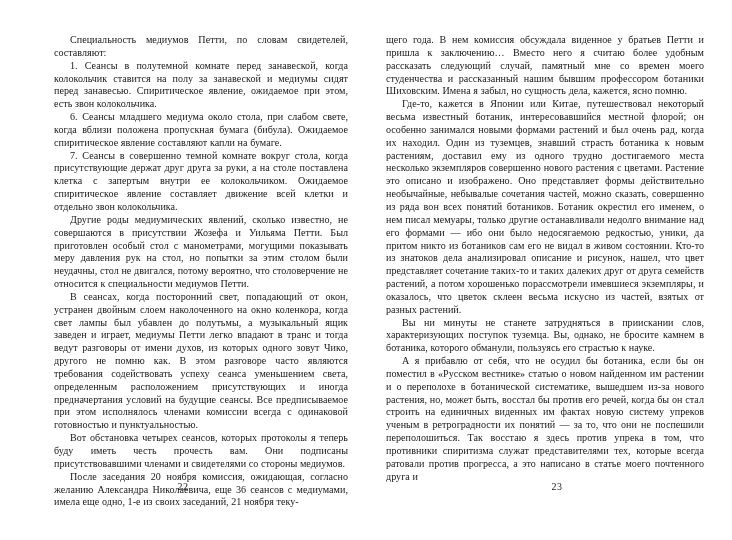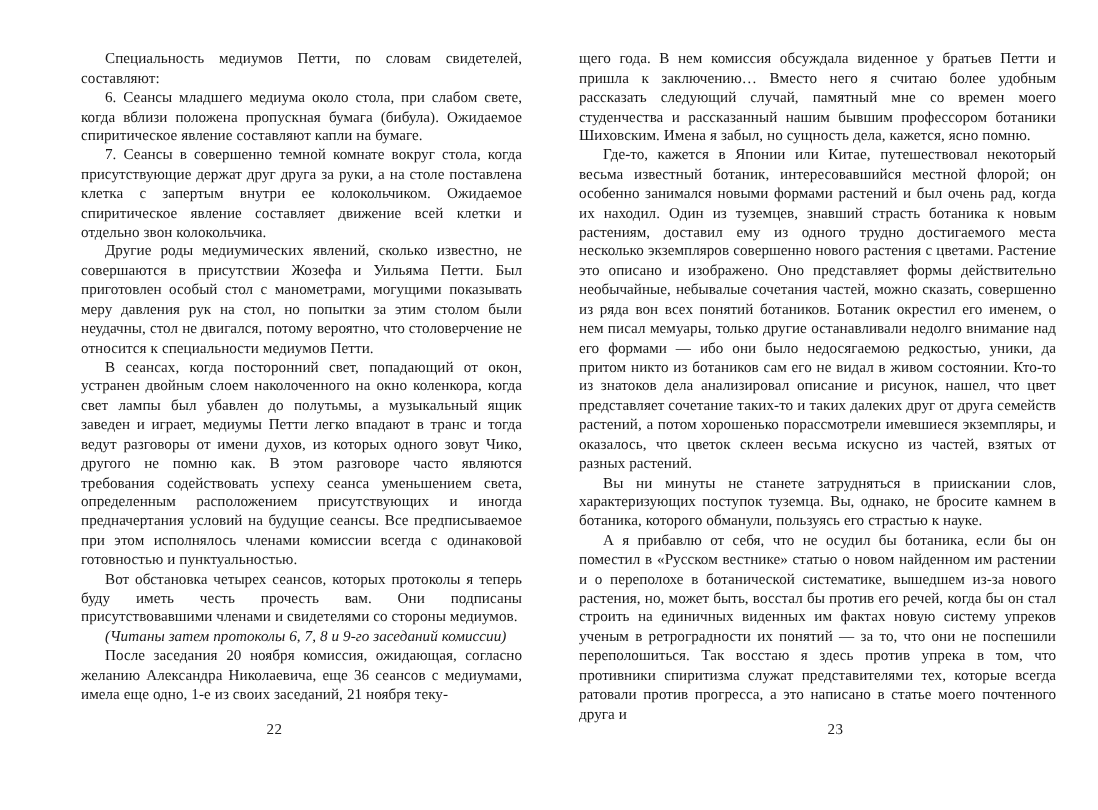--- a/index.html
+++ b/index.html
@@ -92,26 +92,26 @@
 <body>
 
 <div class="page">
   <div class="paper-tone"></div>
 
   <div class="spread">
 
     <div class="page-half left">
       <div class="body-text">
         <p>Специальность медиумов Петти, по словам свидетелей, составляют:</p>
+        <p>1. Сеансы в полутемной комнате перед занавеской, когда колокольчик ставится на полу за занавеской и медиумы сидят перед занавесью. Спиритическое явление, ожидаемое при этом, есть звон колокольчика.</p>
         <p>6. Сеансы младшего медиума около стола, при слабом свете, когда вблизи положена пропускная бумага (бибула). Ожидаемое спиритическое явление составляют капли на бумаге.</p>
         <p>7. Сеансы в совершенно темной комнате вокруг стола, когда присутствующие держат друг друга за руки, а на столе поставлена клетка с запертым внутри ее колокольчиком. Ожидаемое спиритическое явление составляет движение всей клетки и отдельно звон колокольчика.</p>
         <p>Другие роды медиумических явлений, сколько известно, не совершаются в присутствии Жозефа и Уильяма Петти. Был приготовлен особый стол с манометрами, могущими показывать меру давления рук на стол, но попытки за этим столом были неудачны, стол не двигался, потому вероятно, что столоверчение не относится к специальности медиумов Петти.</p>
         <p>В сеансах, когда посторонний свет, попадающий от окон, устранен двойным слоем наколоченного на окно коленкора, когда свет лампы был убавлен до полутьмы, а музыкальный ящик заведен и играет, медиумы Петти легко впадают в транс и тогда ведут разговоры от имени духов, из которых одного зовут Чико, другого не помню как. В этом разговоре часто являются требования содействовать успеху сеанса уменьшением света, определенным расположением присутствующих и иногда предначертания условий на будущие сеансы. Все предписываемое при этом исполнялось членами комиссии всегда с одинаковой готовностью и пунктуальностью.</p>
         <p>Вот обстановка четырех сеансов, которых протоколы я теперь буду иметь честь прочесть вам. Они подписаны присутствовавшими членами и свидетелями со стороны медиумов.</p>
-        <p class="italic">(Читаны затем протоколы 6, 7, 8 и 9-го заседаний комиссии)</p>
         <p>После заседания 20 ноября комиссия, ожидающая, согласно желанию Александра Николаевича, еще 36 сеансов с медиумами, имела еще одно, 1-е из своих заседаний, 21 ноября теку-</p>
       </div>
       <div class="folio left-folio">22</div>
     </div>
 
     <div class="page-half right">
       <div class="body-text">
         <p class="cont">щего года. В нем комиссия обсуждала виденное у братьев Петти и пришла к заключению… Вместо него я считаю более удобным рассказать следующий случай, памятный мне со времен моего студенчества и рассказанный нашим бывшим профессором ботаники Шиховским. Имена я забыл, но сущность дела, кажется, ясно помню.</p>
         <p>Где-то, кажется в Японии или Китае, путешествовал некоторый весьма известный ботаник, интересовавшийся местной флорой; он особенно занимался новыми формами растений и был очень рад, когда их находил. Один из туземцев, знавший страсть ботаника к новым растениям, доставил ему из одного трудно достигаемого места несколько экземпляров совершенно нового растения с цветами. Растение это описано и изображено. Оно представляет формы действительно необычайные, небывалые сочетания частей, можно сказать, совершенно из ряда вон всех понятий ботаников. Ботаник окрестил его именем, о нем писал мемуары, только другие останавливали недолго внимание над его формами — ибо они было недосягаемою редкостью, уники, да притом никто из ботаников сам его не видал в живом состоянии. Кто-то из знатоков дела анализировал описание и рисунок, нашел, что цвет представляет сочетание таких-то и таких далеких друг от друга семейств растений, а потом хорошенько порассмотрели имевшиеся экземпляры, и оказалось, что цветок склеен весьма искусно из частей, взятых от разных растений.</p>
         <p>Вы ни минуты не станете затрудняться в приискании слов, характеризующих поступок туземца. Вы, однако, не бросите камнем в ботаника, которого обманули, пользуясь его страстью к науке.</p>

